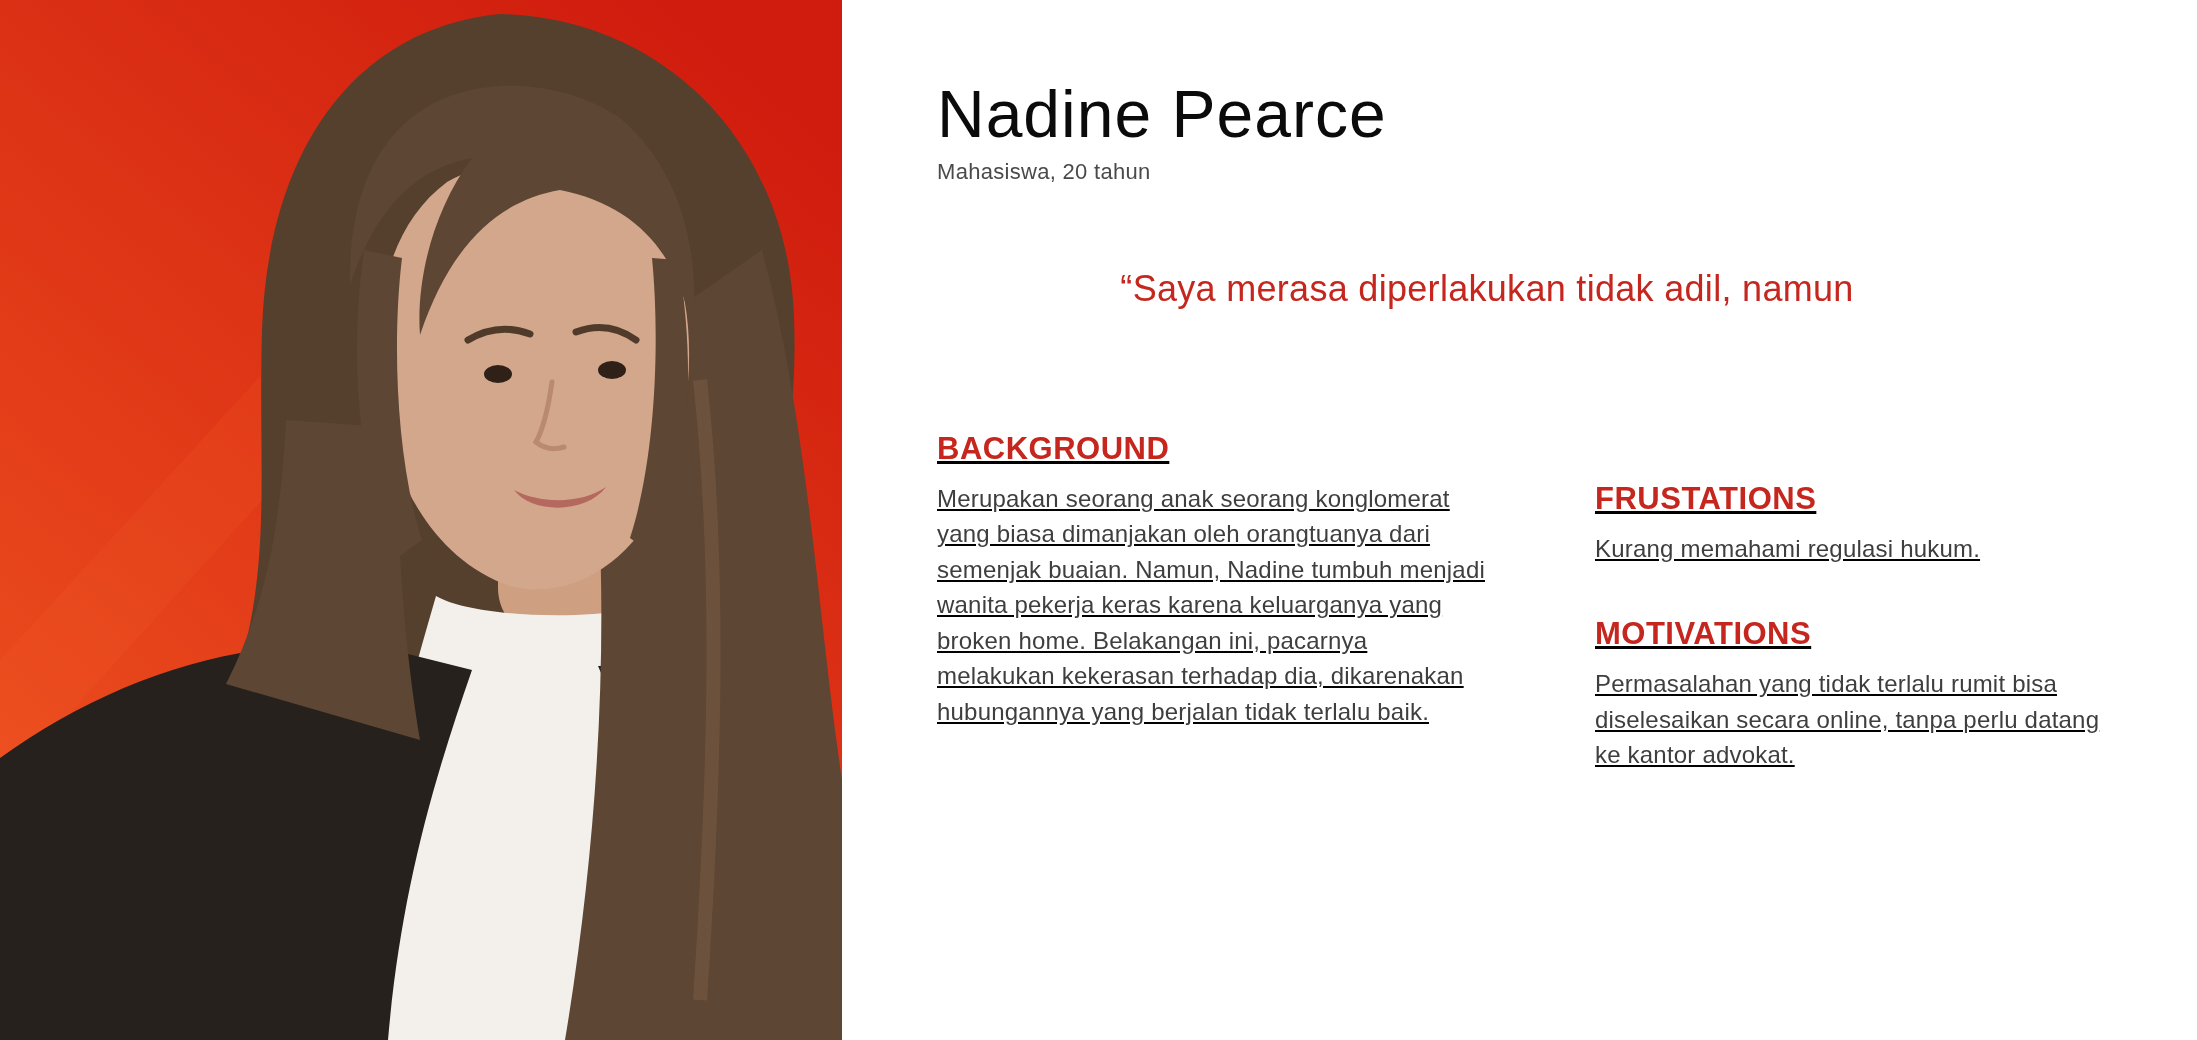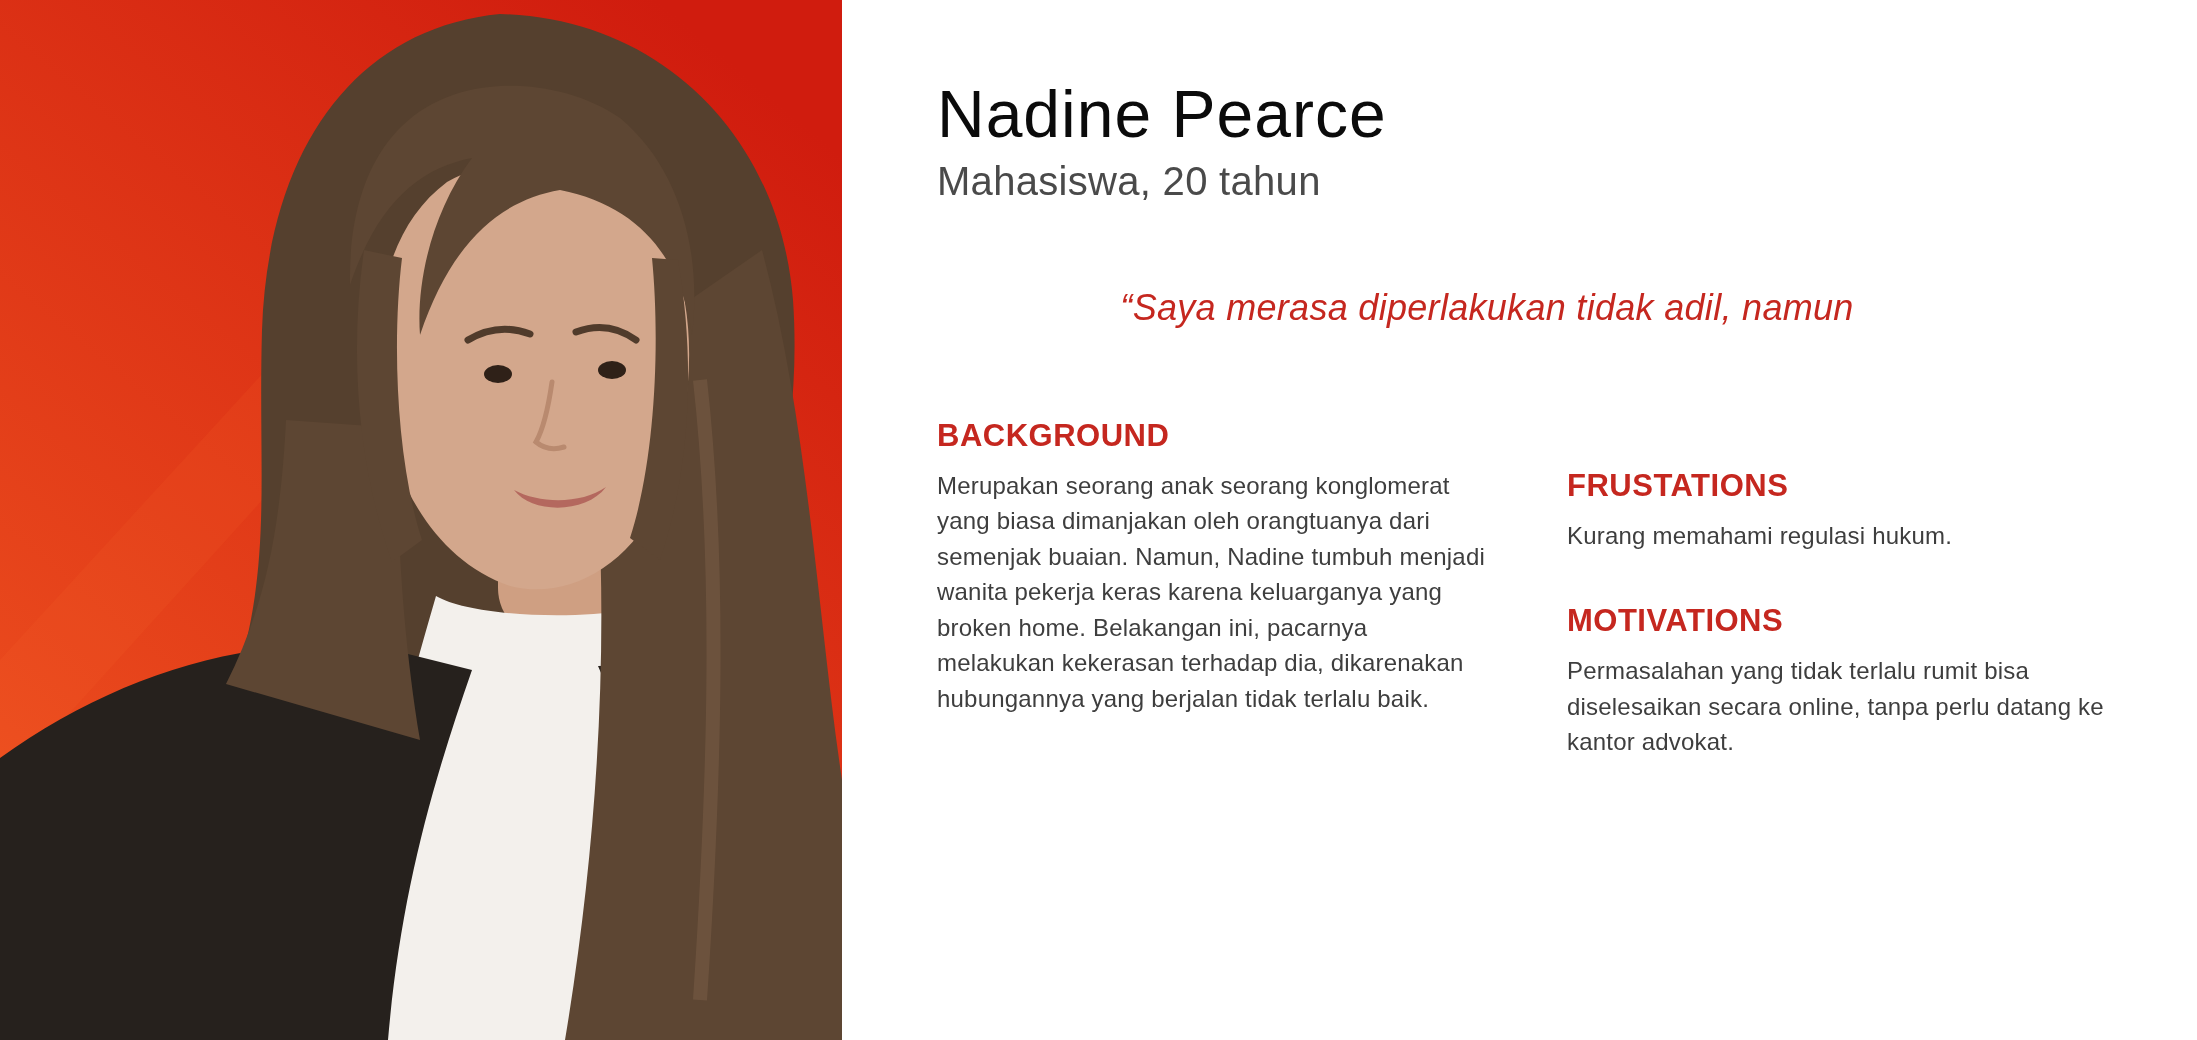--- a/index.html
+++ b/index.html
@@ -29,31 +29,32 @@
   .g-bot{stop-color:var(--photo-gradient-bottom);}
   
   .content-panel{
     flex:1;padding:80px 70px 0 95px;background:var(--page-background);
   }
   .persona-name{
     font-size:66px;font-weight:500;letter-spacing:1px;color:var(--text-dark);
     line-height:1.05;
   }
   .persona-role{
-    margin-top:10px;font-size:40px;color:var(--text-subtitle);letter-spacing:.3px;
+    margin-top:10px;font-size:22px;color:var(--text-subtitle);letter-spacing:.3px;
   }
   .quote{
     margin-top:80px;width:1100px;text-align:center;
-    font-style:italic;font-weight:500;color:var(--accent-red);
+    font-weight:500;color:var(--accent-red);
     font-size:36px;line-height:1.32;letter-spacing:.3px;
   }
   .quote span{display:block;}
   .columns{
-    margin-top:86px;display:grid;grid-template-columns:548px 1fr;column-gap:82px;
+    margin-top:118px;display:grid;grid-template-columns:548px 1fr;column-gap:110px;
     align-items:start;
+    text-decoration:underline;
   }
   .section-heading{
     font-size:31px;font-weight:700;color:var(--accent-red);letter-spacing:.5px;
     margin-bottom:14px;
   }
   .section-body{
     font-size:24px;line-height:1.48;color:var(--text-body);letter-spacing:.2px;
   }
   .section + .section{margin-top:50px;}
 </style>

